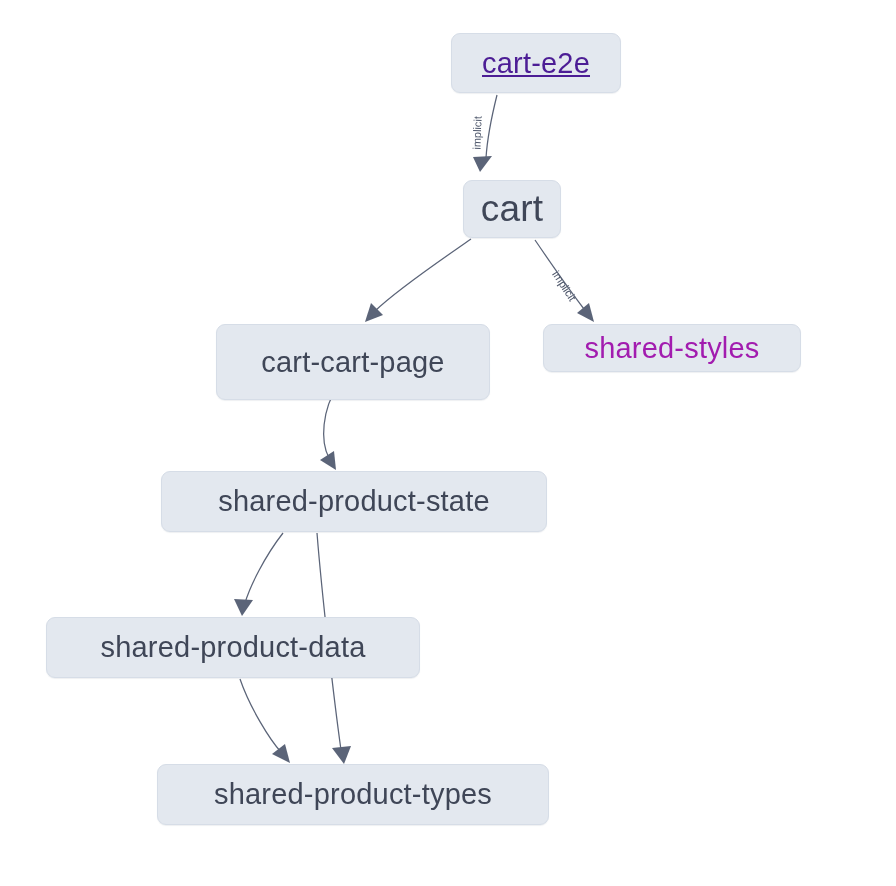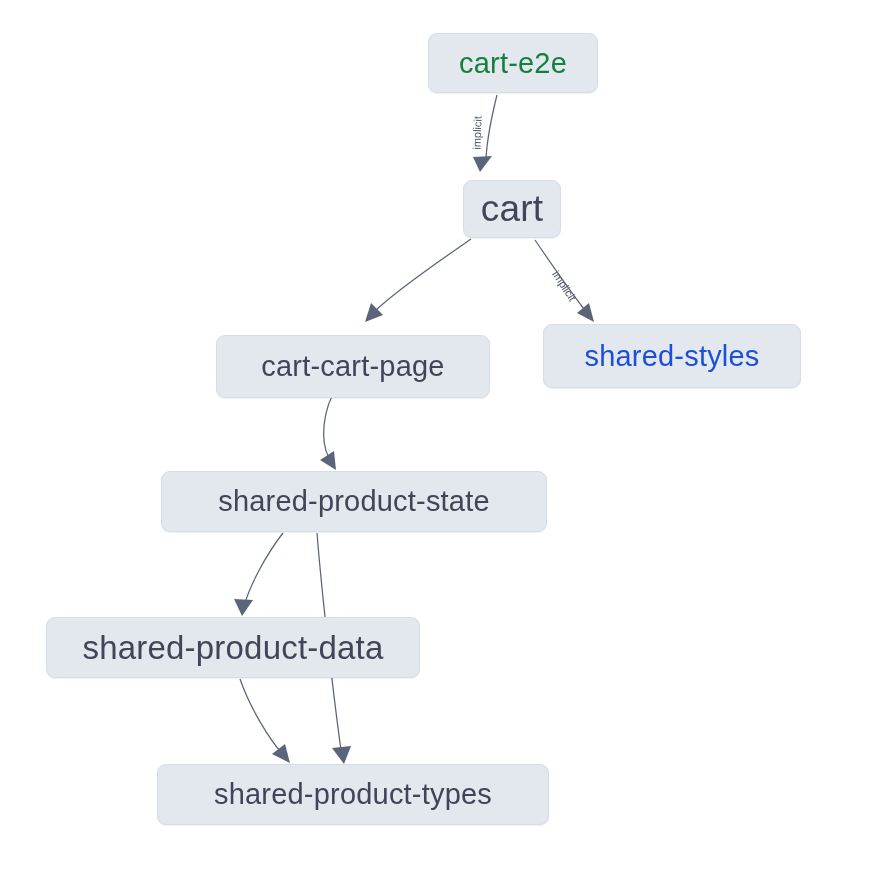--- a/index.html
+++ b/index.html
@@ -92,36 +92,36 @@
         <path class="edge-path" d="M 317 533 C 322 596 334 700 341 750" stroke="#5b6478"></path>
         <polygon class="edge-head" points="344,764 351,746 332,748" fill="#5b6478"></polygon>
       </g>
       <g>
         <path class="edge-path" d="M 240 679 C 250 708 270 740 281 752" stroke="#5b6478"></path>
         <polygon class="edge-head" points="290,763 285,744 272,754" fill="#5b6478"></polygon>
       </g>
     </svg>
 
   <div id="node-layer">
-      <div class="node" style="left: 428px; top: 33px; width: 170px; height: 60px; font-size: 29px; background: rgb(227, 232, 239); border-color: rgb(214, 221, 231); color: #15803d;">
+      <div class="node" style="left: 451px; top: 33px; width: 170px; height: 60px; font-size: 29px; background: rgb(227, 232, 239); border-color: rgb(214, 221, 231); color: #4c1d95; text-decoration: underline;">
         <span class="node-label">cart-e2e</span>
       </div>
       <div class="node" style="left: 463px; top: 180px; width: 98px; height: 58px; font-size: 37px; background: rgb(227, 232, 239); border-color: rgb(214, 221, 231); color: rgb(63, 70, 87);">
         <span class="node-label">cart</span>
       </div>
-      <div class="node" style="left: 216px; top: 324px; width: 274px; height: 63px; font-size: 29px; background: rgb(227, 232, 239); border-color: rgb(214, 221, 231); color: rgb(63, 70, 87); margin-top: 11px;">
+      <div class="node" style="left: 216px; top: 324px; width: 274px; height: 76px; font-size: 29px; background: rgb(227, 232, 239); border-color: rgb(214, 221, 231); color: rgb(63, 70, 87);">
         <span class="node-label">cart-cart-page</span>
       </div>
-      <div class="node" style="left: 543px; top: 324px; width: 258px; height: 64px; font-size: 29px; background: rgb(227, 232, 239); border-color: rgb(214, 221, 231); color: #1d4ed8;">
+      <div class="node" style="left: 543px; top: 324px; width: 258px; height: 48px; font-size: 29px; background: rgb(227, 232, 239); border-color: rgb(214, 221, 231); color: #a21caf;">
         <span class="node-label">shared-styles</span>
       </div>
       <div class="node" style="left: 161px; top: 471px; width: 386px; height: 61px; font-size: 29px; background: rgb(227, 232, 239); border-color: rgb(214, 221, 231); color: rgb(63, 70, 87); text-align: center;">
         <span class="node-label">shared-product-state</span>
       </div>
-      <div class="node" style="left: 46px; top: 617px; width: 374px; height: 61px; font-size: 33px; background: rgb(227, 232, 239); border-color: rgb(214, 221, 231); color: rgb(63, 70, 87);">
+      <div class="node" style="left: 46px; top: 617px; width: 374px; height: 61px; font-size: 29px; background: rgb(227, 232, 239); border-color: rgb(214, 221, 231); color: rgb(63, 70, 87);">
         <span class="node-label">shared-product-data</span>
       </div>
       <div class="node" style="left: 157px; top: 764px; width: 392px; height: 61px; font-size: 29px; background: rgb(227, 232, 239); border-color: rgb(214, 221, 231); color: rgb(63, 70, 87);">
         <span class="node-label">shared-product-types</span>
       </div>
     </div>
 
 </div>
 
 </body></html>

